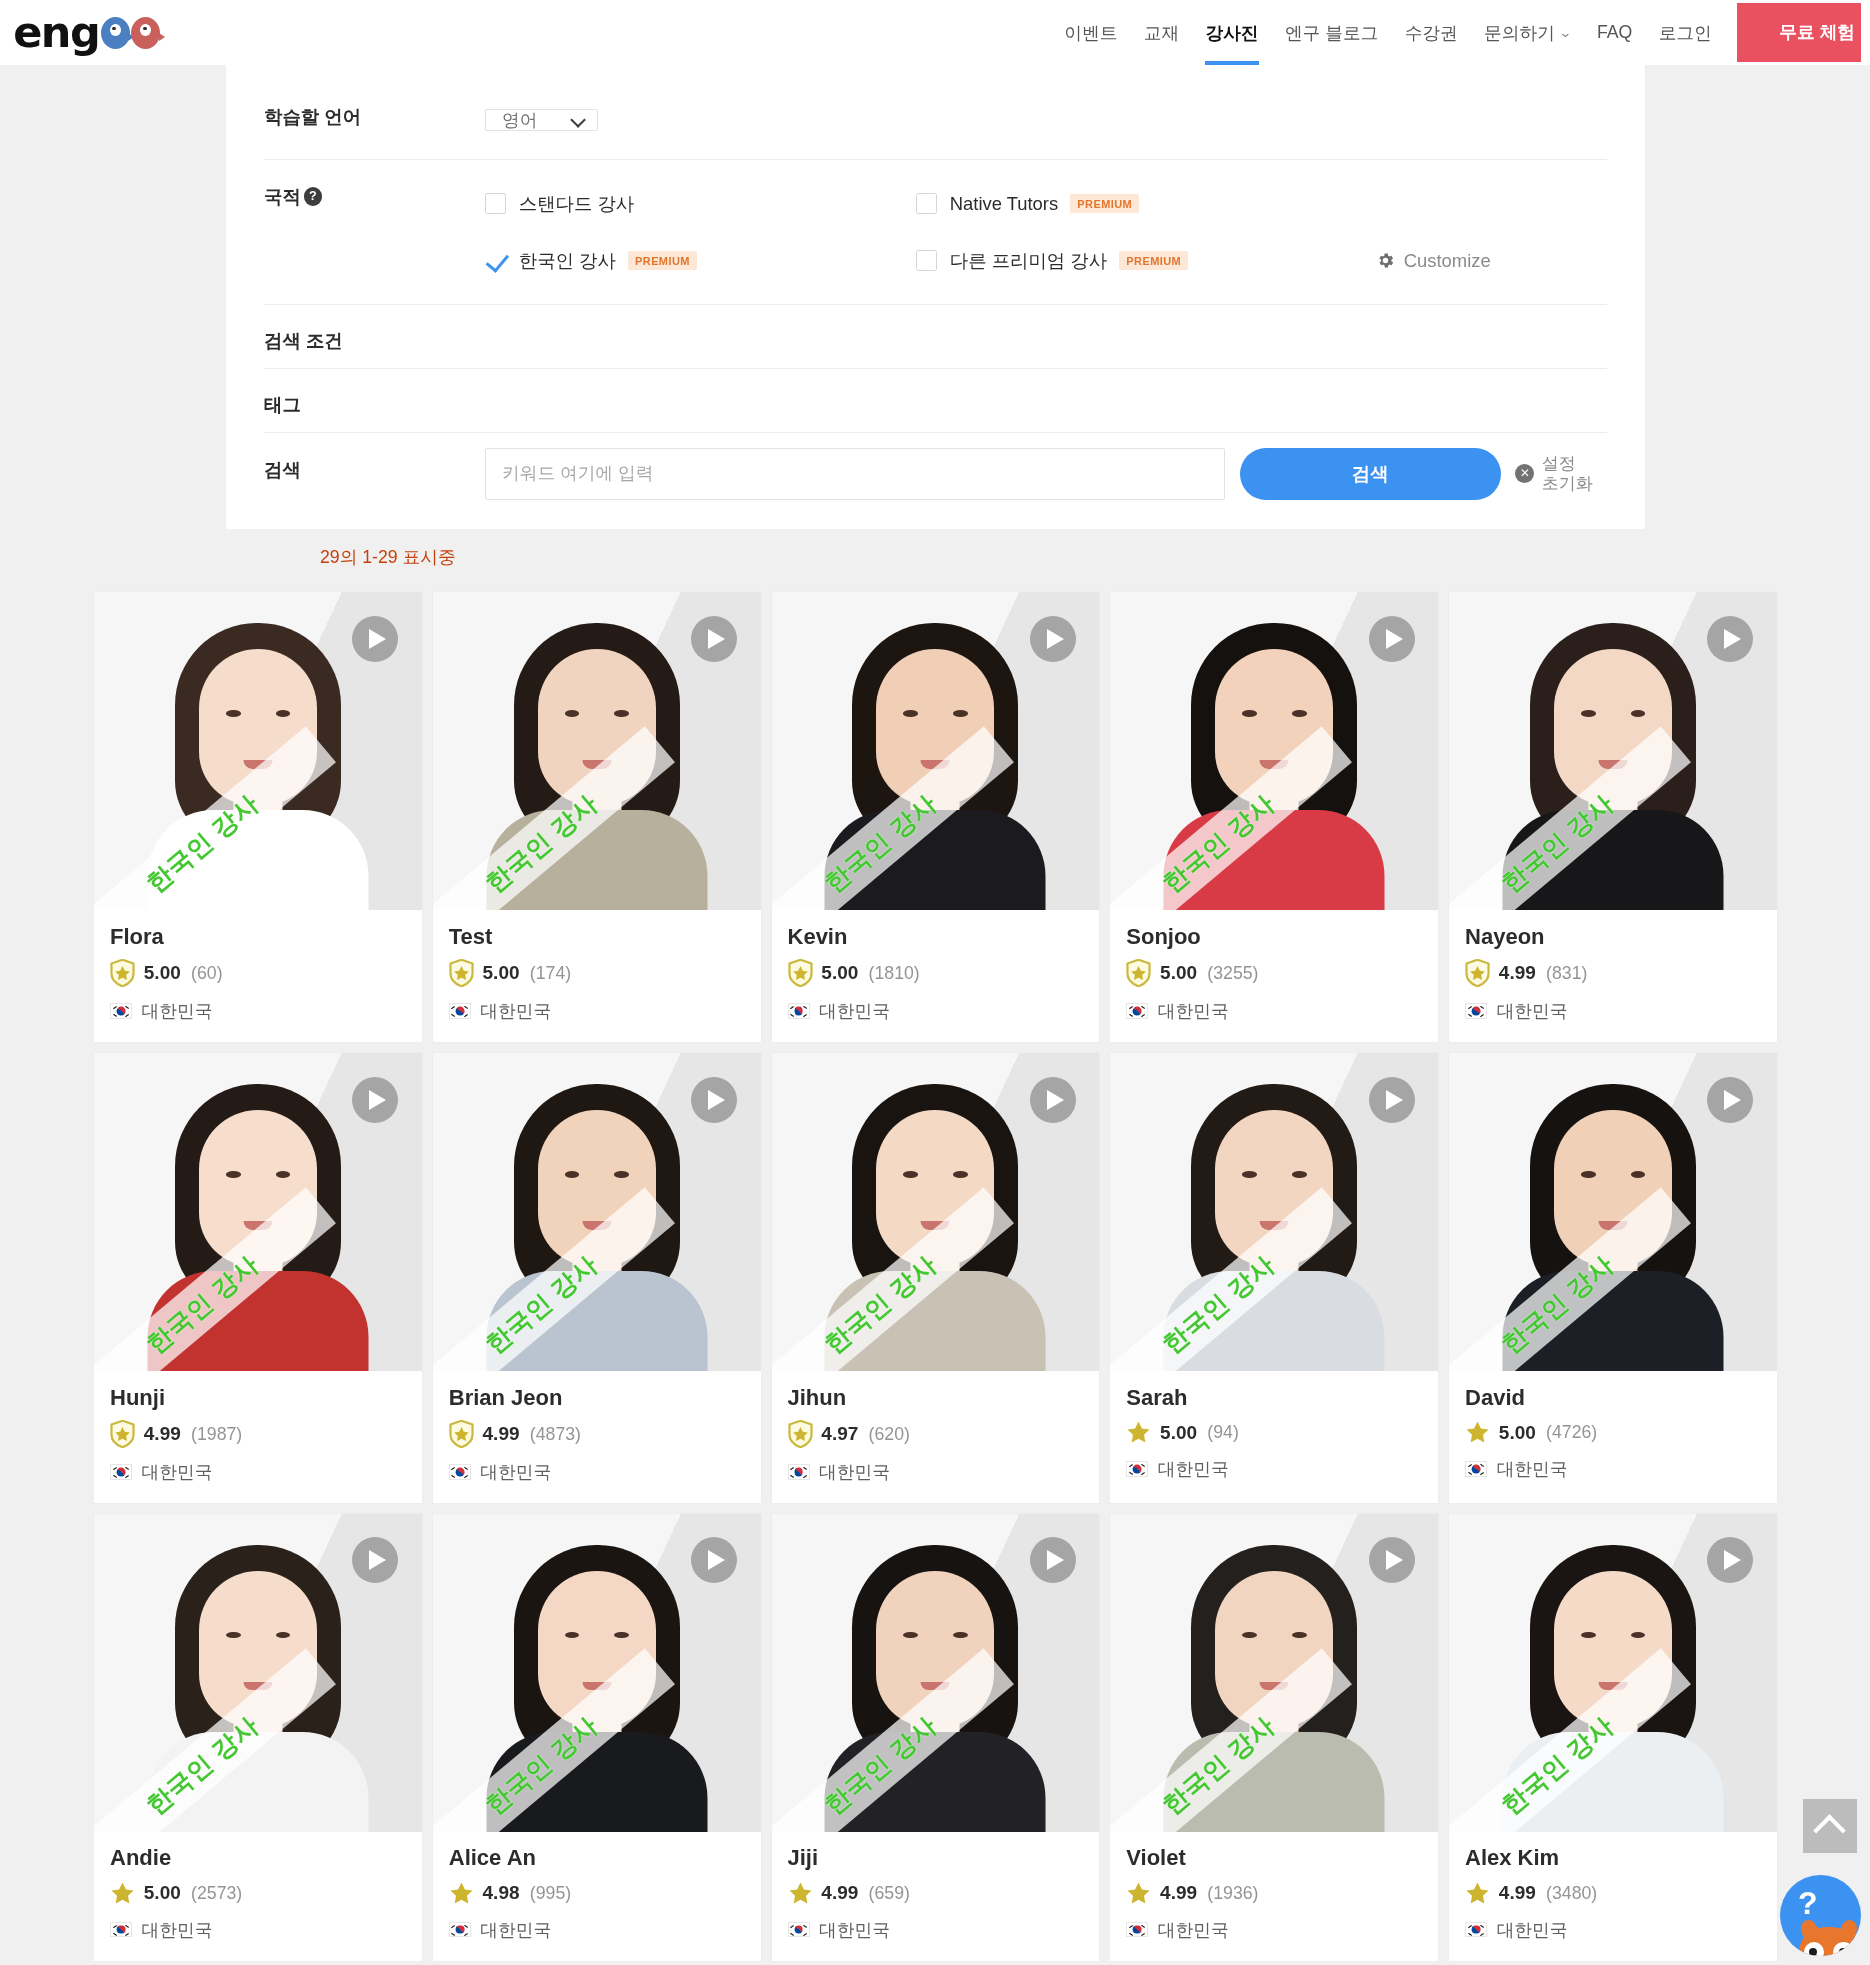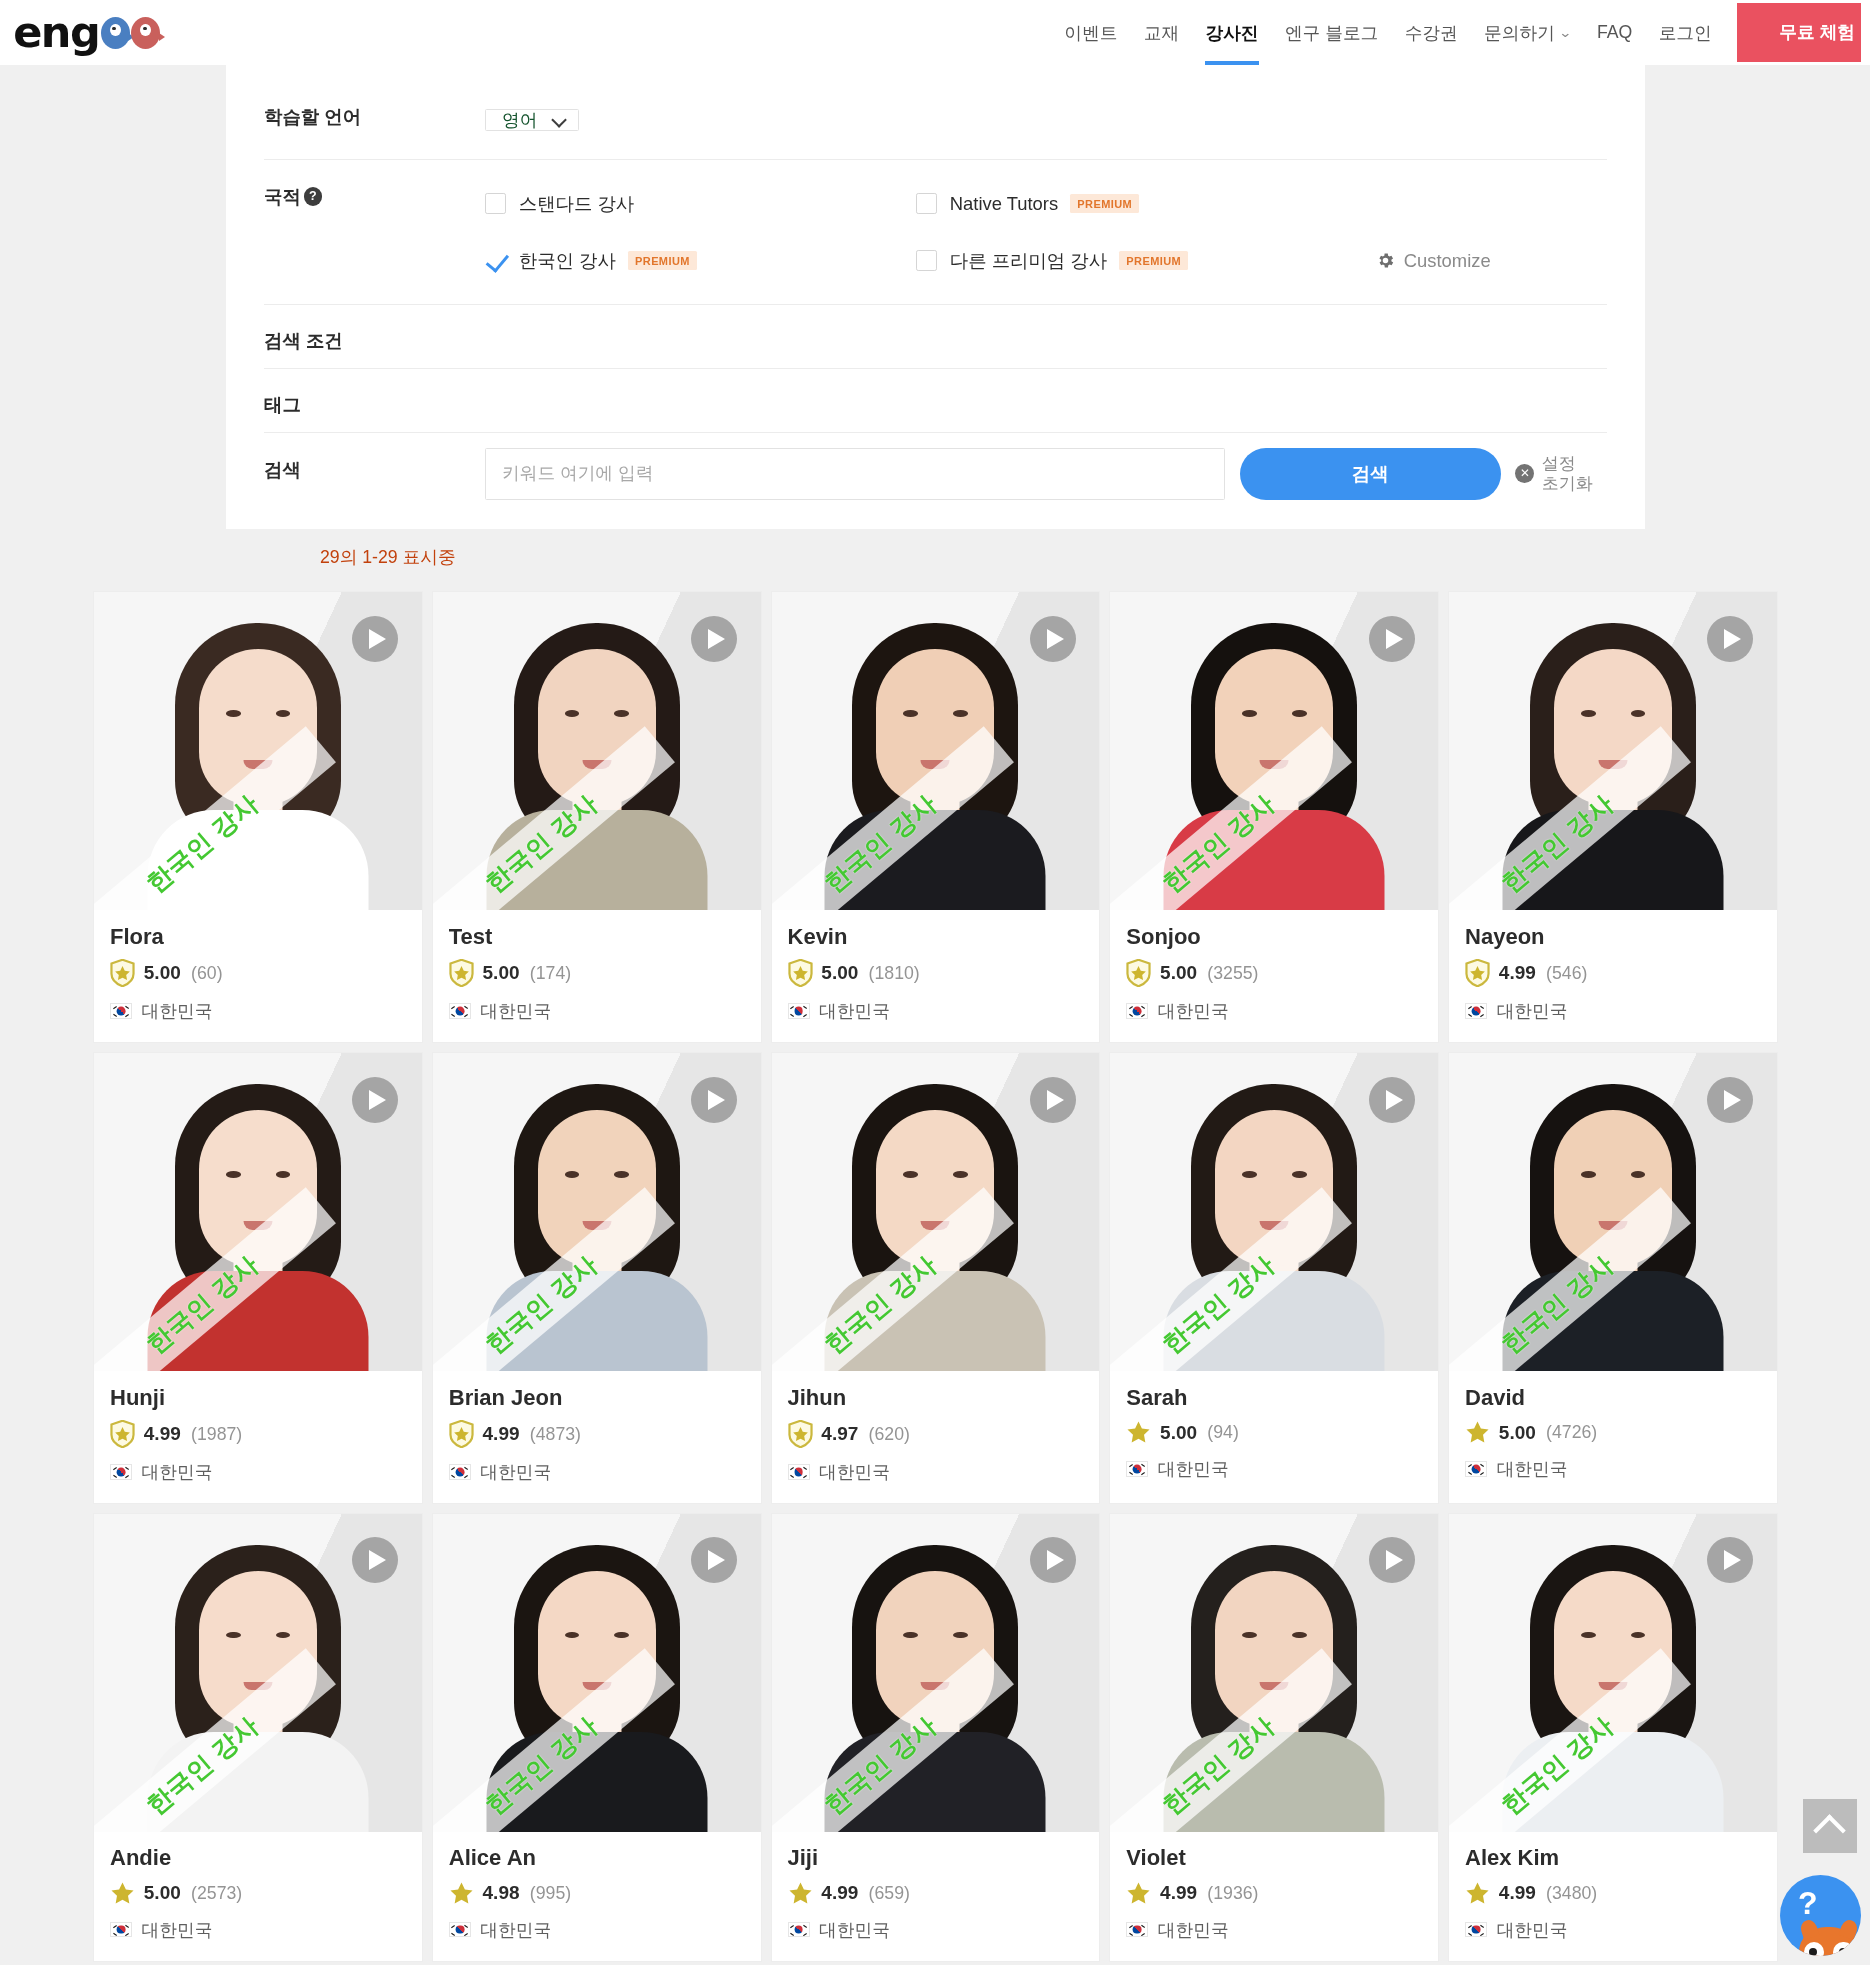--- a/index.html
+++ b/index.html
@@ -167,22 +167,22 @@
     position: relative;
     display: inline-block;
     vertical-align: top;
   }
   .sel select, .sel .fake {
     appearance: none;
     -webkit-appearance: none;
     background: #fff;
     border: 0.7px solid #e2e2e2;
     font-size: 17.7px;
-    color: #14532d;
-    padding: 0 41px 0 16px;
+    color: #737373;
+    padding: 0 60px 0 16px;
     height: 50px;
     line-height: 49px;
     width: 291px;
     border-radius: 1.5px;
     font-family: inherit;
     cursor: pointer;
   }
   .sel.narrow select, .sel.narrow .fake { width: 291px; }
   .sel .chev {
     position: absolute;
@@ -914,21 +914,21 @@
           </div>
         </div>
         <div class="cardbody">
           <div class="tname">Nayeon</div>
           <div class="rating">
             <span class="shield"><svg width="25" height="28" viewBox="0 0 34 38">
                 <path d="M17 1 L32 6 V20 C32 29 25 34 17 37 C9 34 2 29 2 20 V6 Z" fill="#fdfae2" stroke="#cbb83e" stroke-width="3"></path>
                 <path d="M17 9.5 l3.1 6.3 6.9 1 -5 4.9 1.2 6.9 -6.2-3.3 -6.2 3.3 1.2-6.9 -5-4.9 6.9-1 Z" fill="#cdb52f"></path>
               </svg></span>
             <span class="rate-val">4.99</span>
-            <span class="rate-cnt">(546)</span>
+            <span class="rate-cnt">(831)</span>
           </div>
           <div class="country">
             <span class="flag">
               <span class="tae"></span>
               <span class="b1"></span>
               <span class="b2"></span>
               <span class="b3"></span>
               <span class="b4"></span>
             </span>
             <span>대한민국</span>

